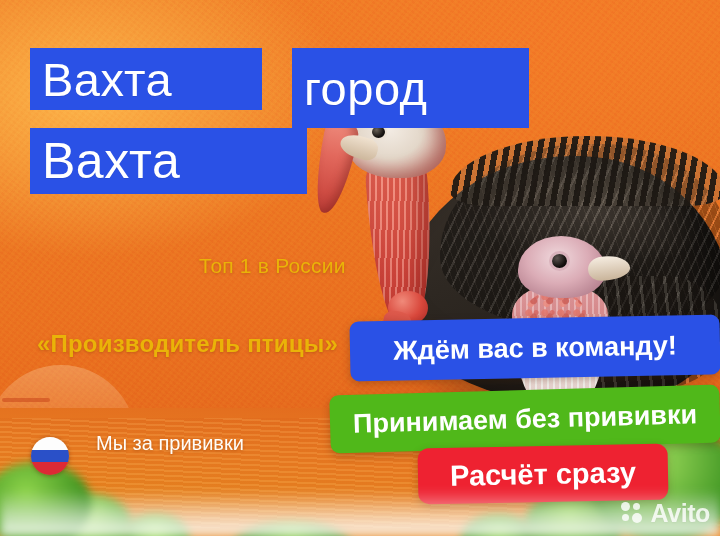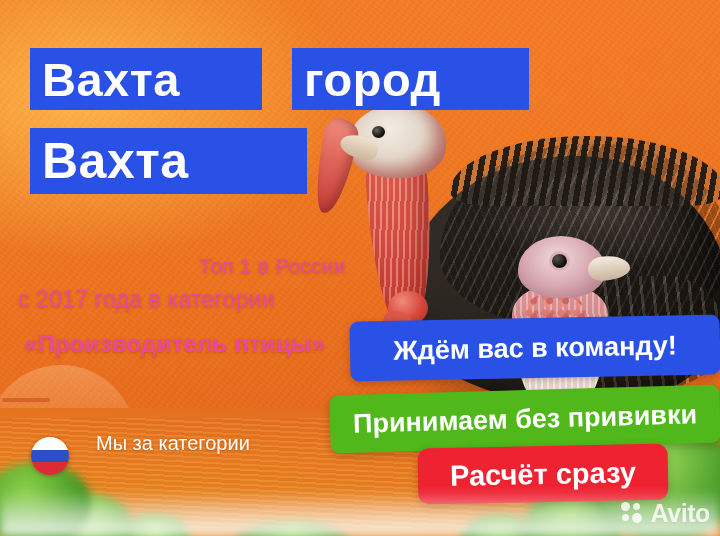--- a/index.html
+++ b/index.html
@@ -181,38 +181,38 @@
     position:absolute;left:110px;top:250px;width:300px;height:80px;
     background:radial-gradient(ellipse at 50% 50%, rgba(20,14,10,.55), rgba(20,14,10,0) 70%);
     filter:blur(8px);
   }
 
   
   .hl{
     position:absolute;
     background:#2a51e6;
     color:#fff;
-    font-weight:bold;
+    font-weight:normal;
     letter-spacing:.5px;
     display:flex;align-items:center;
     text-shadow:0 1px 0 rgba(0,0,0,.08);
   }
   .hl1{left:30px;top:48px;width:220px;height:62px;font-size:47px;padding-left:12px;}
-  .hl2{left:292px;top:48px;width:225px;height:62px;font-size:47px;padding-left:12px;}
+  .hl2{left:292px;top:48px;width:225px;height:80px;font-size:47px;padding-left:12px;}
   .hl3{left:30px;top:128px;width:265px;height:66px;font-size:50px;padding-left:12px;}
 
   
   .mid{
-    position:absolute;color:#ec4899;
+    position:absolute;color:#eab308;
     text-shadow:0 1px 3px rgba(120,45,10,.35);
     white-space:nowrap;
   }
   .m1{left:199px;top:254px;font-size:21px;font-weight:500;letter-spacing:.2px;}
   .m2{left:18px;top:286px;font-size:23px;font-weight:500;letter-spacing:.2px;}
-  .m3{left:24px;top:330px;font-size:24px;font-weight:bold;letter-spacing:.2px;}
+  .m3{left:37px;top:330px;font-size:24px;font-weight:bold;letter-spacing:.2px;}
 
   
   .flag{
     position:absolute;left:31px;top:437px;width:38px;height:38px;border-radius:50%;
     overflow:hidden;box-shadow:0 1px 4px rgba(90,30,5,.45);
   }
   .flag i{display:block;height:33.34%;}
   .fw{background:#fdfdfd;}
   .fb{background:#2a50c8;}
   .fr{background:#dd2a35;}
@@ -300,29 +300,28 @@
   <div class="leaf lf4"></div>
   <div class="leaf lf3"></div>
   <div class="leaf lf2"></div>
   <div class="leaf lf1"></div>
 
   <div class="hl hl1">Вахта</div>
   <div class="hl hl2">город</div>
   <div class="hl hl3">Вахта</div>
 
   <div class="mid m1">Топ 1 в России</div>
-  <div class="mid m2">с 2017 года в категории</div>
   <div class="mid m3">«Производитель птицы»</div>
 
   <div class="flag">
     <i class="fw"></i>
     <i class="fb"></i>
     <i class="fr"></i>
   </div>
-  <div class="reg r1">Мы за категории</div>
+  <div class="reg r1">Мы за прививки</div>
 
   <div class="cta cta-blue">Ждём вас в команду!</div>
   <div class="cta cta-green">Принимаем без прививки</div>
   <div class="cta cta-red">Расчёт сразу</div>
 
   <div class="avito">
     <span class="avito-dots">
       <b class="ad1"></b>
         <b class="ad2"></b>
         <b class="ad3"></b>

